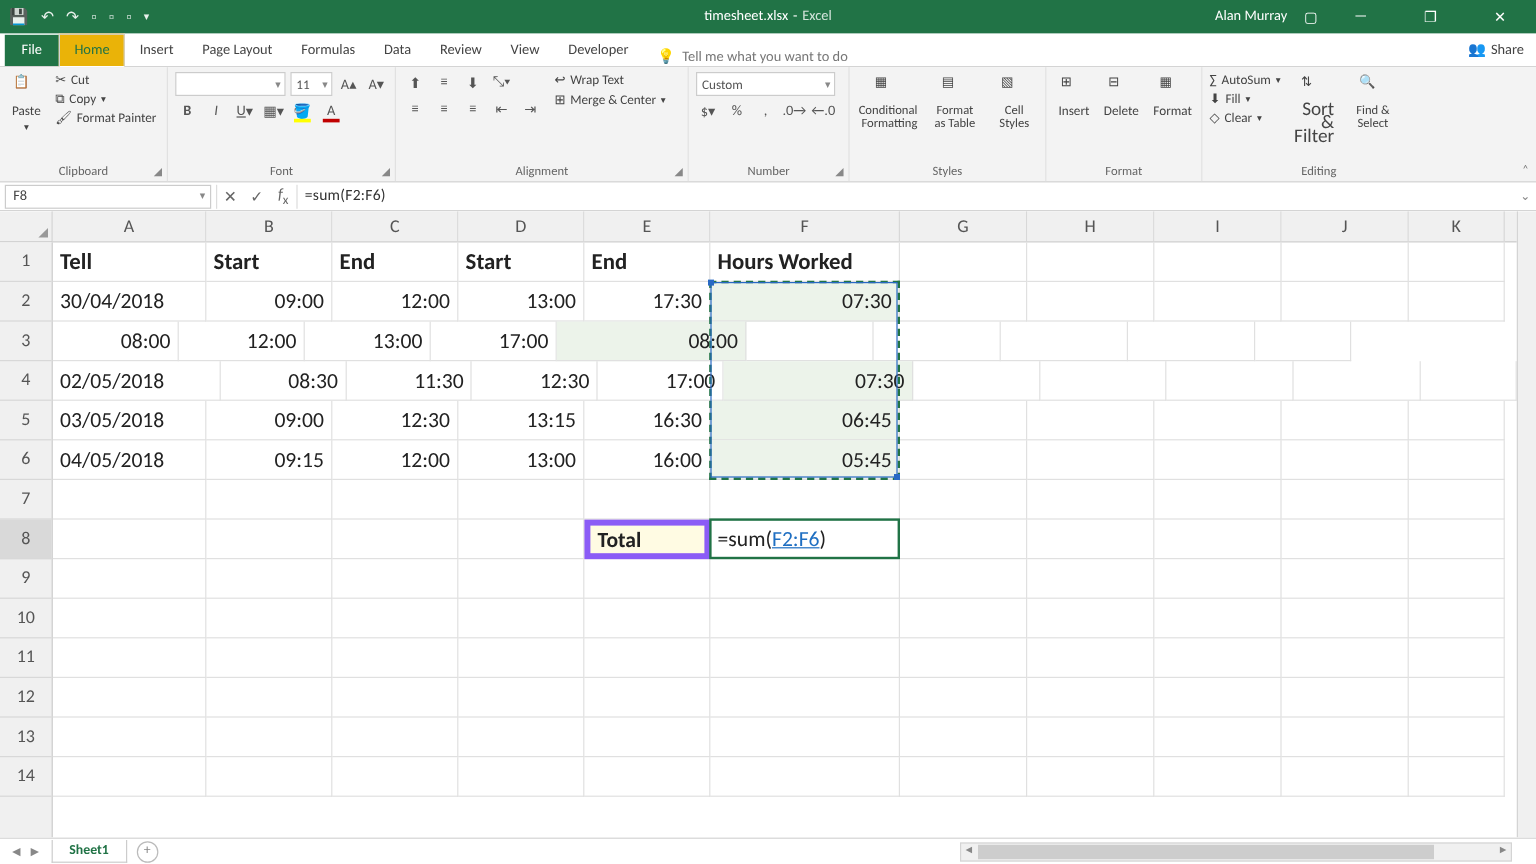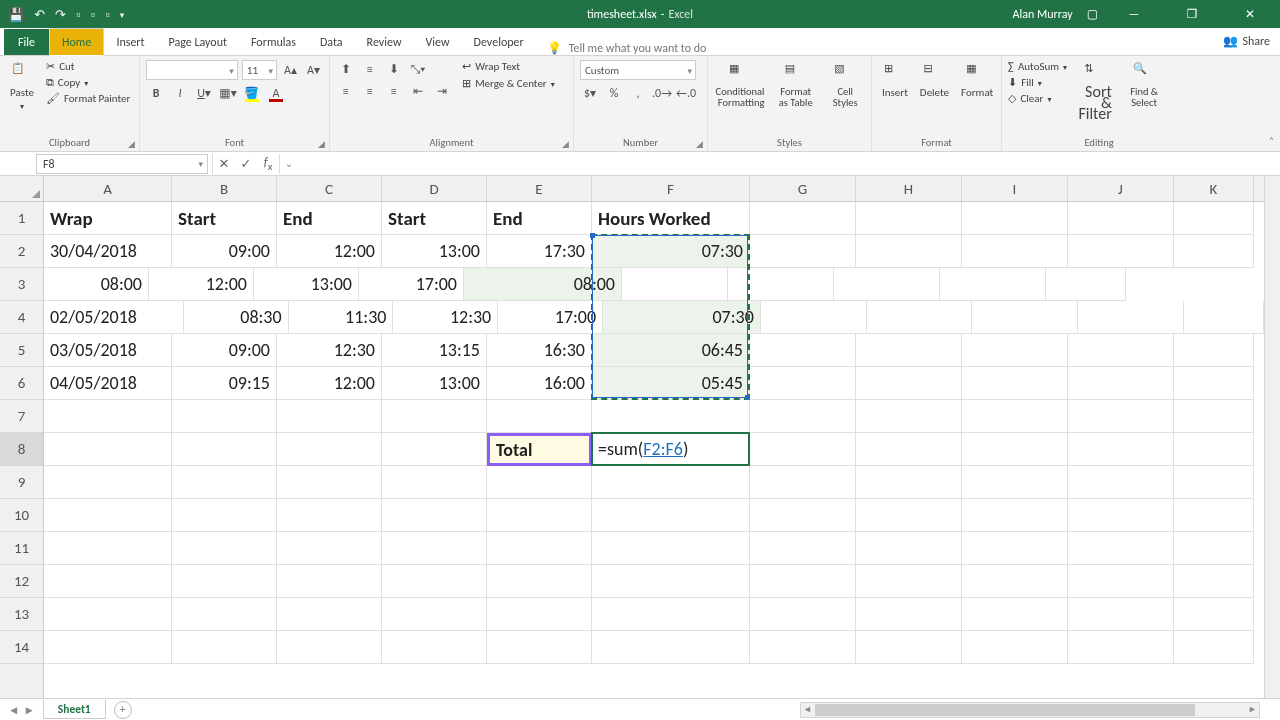--- a/index.html
+++ b/index.html
@@ -30,21 +30,21 @@
 .group-label .dlg { position: absolute; right: -2px; bottom: 0px; font-size: 9px; color: #888; }
 .btn-big { display: flex; flex-direction: column; align-items: center; gap: 2px; font-size: 11px; color: #444; padding: 2px 4px; }
 .icon24 { width: 22px; height: 22px; display: inline-block; }
 .row { display: flex; align-items: center; gap: 4px; }
 .small-btn { width: 20px; height: 18px; display: inline-flex; align-items: center; justify-content: center; font-size: 12px; color: #555; border: 1px solid transparent; }
 .combo { height: 20px; border: 1px solid #ccc; background: #fff; display: flex; align-items: center; padding: 0 16px 0 4px; font-size: 11px; color: #555; position: relative; }
 .combo::after { content: "▾"; position: absolute; right: 3px; font-size: 9px; color: #888; }
 .collapse { position: absolute; right: 6px; bottom: 4px; font-size: 10px; color: #777; }
 
 
-.fbar { height: 24px; background: #fff; border-bottom: 1px solid #d4d4d4; display: flex; align-items: center; padding-left: 32px; }
+.fbar { height: 24px; background: #fff; border-bottom: 1px solid #d4d4d4; display: flex; align-items: center; }
 .namebox { width: 172px; height: 20px; border: 1px solid #ccc; margin: 0 4px; display: flex; align-items: center; padding: 0 18px 0 6px; font-size: 12px; position: relative; background:#fff;}
 .namebox::after { content:"▾"; position:absolute; right:4px; font-size:9px; color:#888;}
 .fx-btn { width: 22px; text-align: center; color: #666; font-size: 13px; }
 .formula-input { flex: 1; padding-left: 6px; font-size: 13px; color: #333; letter-spacing: 0.2px; }
 .fbar-expand { width: 18px; text-align: center; color: #888; font-size: 10px; }
 
 
 .gridarea { position: relative; height: 522px; background: #fff; overflow: hidden; }
 .selectall { position: absolute; left:0; top:0; width:44px; height:26px; background:#f0f0f0; border-right:1px solid #ccc; border-bottom:1px solid #ccc;}
 .selectall::after { content:""; position:absolute; right:3px; bottom:3px; width:0; height:0; border-left:8px solid transparent; border-bottom:8px solid #999;}
@@ -52,21 +52,21 @@
 .ch { border-right:1px solid #d8d8d8; text-align:center; font-size:15px; color:#555; line-height:26px; background:#f0f0f0;}
 .rowheads { position:absolute; left:0; top:26px; width:44px; bottom:0; background:#f0f0f0; border-right:1px solid #ccc;}
 .rh { height:33px; border-bottom:1px solid #d8d8d8; text-align:center; font-size:15px; color:#555; line-height:33px;}
 .rh.active { background:#d9d9d9;}
 .cells { position:absolute; left:44px; top:26px; right:16px; bottom:0;}
 .crow { display:flex; height:33px;}
 .cell { border-right:1px solid #e0e0e0; border-bottom:1px solid #e0e0e0; font-size:18px; color:#222; padding:0 6px; display:flex; align-items:center; font-family: Calibri, sans-serif; overflow:visible; white-space:nowrap;}
 .hdr { font-weight:bold; font-size:19px;}
 .right { justify-content:flex-end;}
 .left { justify-content:flex-start;}
-.total-lbl { background:#fffbe3; font-weight:bold; border:3px solid #8b5cf6;}
+.total-lbl { background:#fffbe3; font-weight:bold; border:5px solid #8b5cf6;}
 .sel-range { background:#ecf3ea;}
 .dash-border { position:absolute; border:2px dashed #217346; pointer-events:none;}
 .active-cell-border { position:absolute; border:2px solid #217346; pointer-events:none; background:#fff;}
 .formula-cell span.ref { color:#1f6fc2;text-decoration:underline;}
 .rangebrk { position:absolute; border:1px solid #2869c4; pointer-events:none;}
 .rangebrk::before,.rangebrk::after { content:""; position:absolute; width:5px; height:5px; background:#2869c4;}
 .rangebrk::before { left:-3px; top:-3px;}
 .rangebrk::after { right:-3px; bottom:-3px;}
 
 
@@ -295,20 +295,21 @@
   <span class="collapse">˄</span>
 </div>
 
 <div class="fbar">
   <div class="namebox">F8</div>
   <div style="display:flex;border-left:1px solid #ddd;border-right:1px solid #ddd;height:20px;align-items:center">
     <span class="fx-btn">✕</span>
     <span class="fx-btn">✓</span>
     <span class="fx-btn"><i>f</i><sub>x</sub></span>
   </div>
+  <div class="formula-input">=sum(F2:F6)</div>
   <span class="fbar-expand">⌄</span>
 </div>
 
 <div class="gridarea">
   <div class="selectall"></div>
   <div class="colheads" id="colheads">
       <div class="ch" style="width: 128px;">A</div>
       <div class="ch" style="width: 105px;">B</div>
       <div class="ch" style="width: 105px;">C</div>
       <div class="ch" style="width: 105px;">D</div>
@@ -331,21 +332,21 @@
       <div class="rh active">8</div>
       <div class="rh">9</div>
       <div class="rh">10</div>
       <div class="rh">11</div>
       <div class="rh">12</div>
       <div class="rh">13</div>
       <div class="rh">14</div>
     </div>
   <div class="cells" id="cells">
       <div class="crow">
-        <div class="cell hdr left" style="width: 128px;">Wrap</div>
+        <div class="cell hdr left" style="width: 128px;">Tell</div>
         <div class="cell hdr left" style="width: 105px;">Start</div>
         <div class="cell hdr left" style="width: 105px;">End</div>
         <div class="cell hdr left" style="width: 105px;">Start</div>
         <div class="cell hdr left" style="width: 105px;">End</div>
         <div class="cell hdr left" style="width: 158px;">Hours Worked</div>
         <div class="cell " style="width: 106px;"></div>
         <div class="cell " style="width: 106px;"></div>
         <div class="cell " style="width: 106px;"></div>
         <div class="cell " style="width: 106px;"></div>
         <div class="cell " style="width: 80px;"></div>

